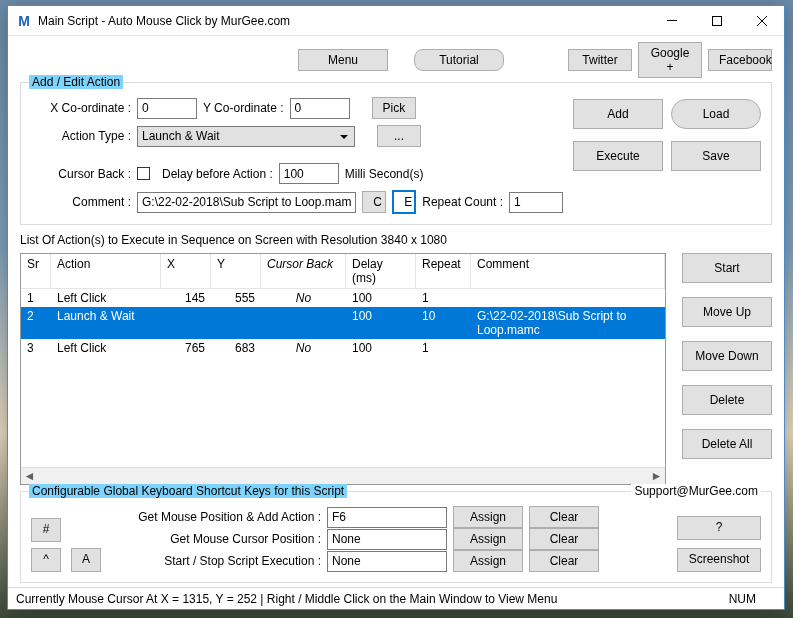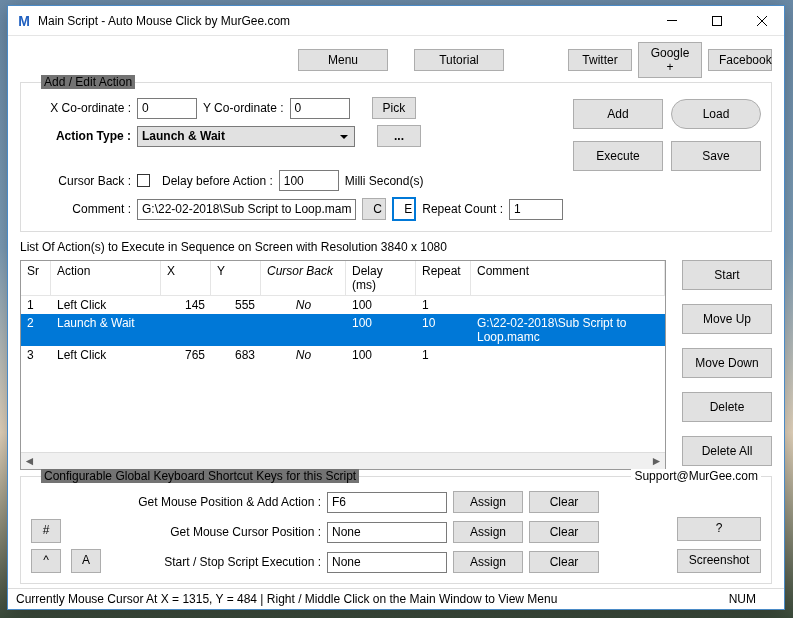--- a/index.html
+++ b/index.html
@@ -10,21 +10,21 @@
 .titlebar .title { flex: 1; color: #000; }
 .titlebar .controls { display: flex; }
 .titlebar .controls div { width: 45px; height: 29px; display: flex; align-items: center; justify-content: center; }
 .content { flex: 1; padding: 6px 12px 4px 12px; display: flex; flex-direction: column; gap: 6px; }
 .row { display: flex; align-items: center; gap: 6px; }
 .btn { background: #e1e1e1; border: 1px solid #adadad; padding: 3px 10px; cursor: pointer; text-align: center; }
 .input { border: 1px solid #7a7a7a; padding: 2px 4px; background: #fff; height: 21px; }
 .combo { border: 1px solid #7a7a7a; background: #e1e1e1; height: 21px; display: flex; align-items: center; padding: 0 4px; position: relative; }
 .combo::after { content: ""; position: absolute; right: 6px; top: 8px; border-left: 4px solid transparent; border-right: 4px solid transparent; border-top: 4px solid #000; }
 .fieldset { border: 1px solid #dcdcdc; padding: 8px 10px 10px 10px; position: relative; }
-.fieldset .legend { position: absolute; top: -8px; left: 8px; background: #737373; padding: 0 3px; margin-left: 12px; }
+.fieldset .legend { position: absolute; top: -8px; left: 8px; background: #7dd3fc; padding: 0 3px; }
 .label { text-align: right; white-space: nowrap; }
 .checkbox { width: 13px; height: 13px; border: 1px solid #333; background: #fff; }
 .table-wrap { border: 1px solid #999; flex: 1; background: #fff; overflow: hidden; display: flex; flex-direction: column; }
 .thead { display: flex; background: #fff; border-bottom: 1px solid #e5e5e5; }
 .thead div { padding: 3px 6px; border-right: 1px solid #e5e5e5; }
 .trow { display: flex; }
 .trow div { padding: 2px 6px; }
 .trow.sel { background: #0078d7; color: #fff; }
 .col-sr { width: 30px; }
 .col-action { width: 110px; }
@@ -70,41 +70,41 @@
   </div>
 
   <div class="content">
 
     <div class="row" style="align-items:flex-start;">
       <div style="flex:1;">
         <div class="row" style="margin-bottom:4px;">
           <div style="width:272px;"></div>
           <div class="btn" style="width:90px;">Menu</div>
           <div style="width:14px;"></div>
-          <div class="btn" style="width:90px;">Tutorial</div>
+          <div class="btn" style="width:90px;border-radius:9px;">Tutorial</div>
           <div style="flex:1;"></div>
           <div class="btn" style="width:64px;">Twitter</div>
           <div class="btn" style="width:64px;">Google +</div>
           <div class="btn" style="width:64px;">Facebook</div>
         </div>
 
         <div class="fieldset" style="padding-top:14px;">
           <div class="legend">Add / Edit Action</div>
 
           <div style="display:flex; gap:10px;">
             <div style="flex:1;">
               <div class="row" style="margin-bottom:6px;">
                 <div class="label" style="width:100px;">X Co-ordinate :</div>
                 <input class="input" style="width: 60px;" value="0">
                 <div class="label">Y Co-ordinate :</div>
                 <input class="input" style="width: 60px;" value="0">
                 <div style="width:10px;"></div>
                 <div class="btn" style="width:44px;">Pick</div>
               </div>
-              <div class="row" style="margin-bottom:23px;font-weight:bold;">
+              <div class="row" style="margin-bottom:16px;">
                 <div class="label" style="width:100px;">Action Type :</div>
                 <div class="combo" style="width:218px;">
                     <span>Launch &amp; Wait</span>
                   </div>
                 <div style="width:10px;"></div>
                 <div class="btn" style="width:44px;">...</div>
               </div>
               <div class="row" style="margin-bottom:6px;">
                 <div class="label" style="width:100px;">Cursor Back :</div>
                 <div class="checkbox"></div>
@@ -205,21 +205,21 @@
         <div style="display:flex; flex-direction:column; justify-content:flex-end; gap:6px; width:30px;">
           <div class="btn" style="height:24px;">#</div>
           <div class="row" style="gap:6px;">
             <div class="btn" style="width:30px; height:24px;">^</div>
           </div>
         </div>
         <div style="display:flex; flex-direction:column; justify-content:flex-end; width:30px;">
           <div class="btn" style="height:24px;">A</div>
         </div>
 
-        <div style="flex:1; display:flex; flex-direction:column; gap:8px;">
+        <div style="flex:1; display:flex; flex-direction:column; ">
           <div class="row">
             <div class="label" style="width:210px;">Get Mouse Position &amp; Add Action :</div>
             <input class="input" style="width: 120px;" value="F6">
             <div class="btn" style="width:70px;">Assign</div>
             <div class="btn" style="width:70px;">Clear</div>
           </div>
           <div class="row">
             <div class="label" style="width:210px;">Get Mouse Cursor Position :</div>
             <input class="input" style="width: 120px;" value="None">
             <div class="btn" style="width:70px;">Assign</div>
@@ -236,16 +236,16 @@
         <div style="display:flex; flex-direction:column; justify-content:flex-end; gap:8px; width:84px;">
           <div class="btn" style="height:24px;">?</div>
           <div class="btn" style="height:24px;">Screenshot</div>
         </div>
       </div>
     </div>
 
   </div>
 
   <div class="statusbar">
-    <div>Currently Mouse Cursor At X = 1315, Y = 484 | Right / Middle Click on the Main Window to View Menu</div>
+    <div>Currently Mouse Cursor At X = 1315, Y = 252 | Right / Middle Click on the Main Window to View Menu</div>
     <div class="num">NUM</div>
   </div>
 </div>
 
 </body></html>

